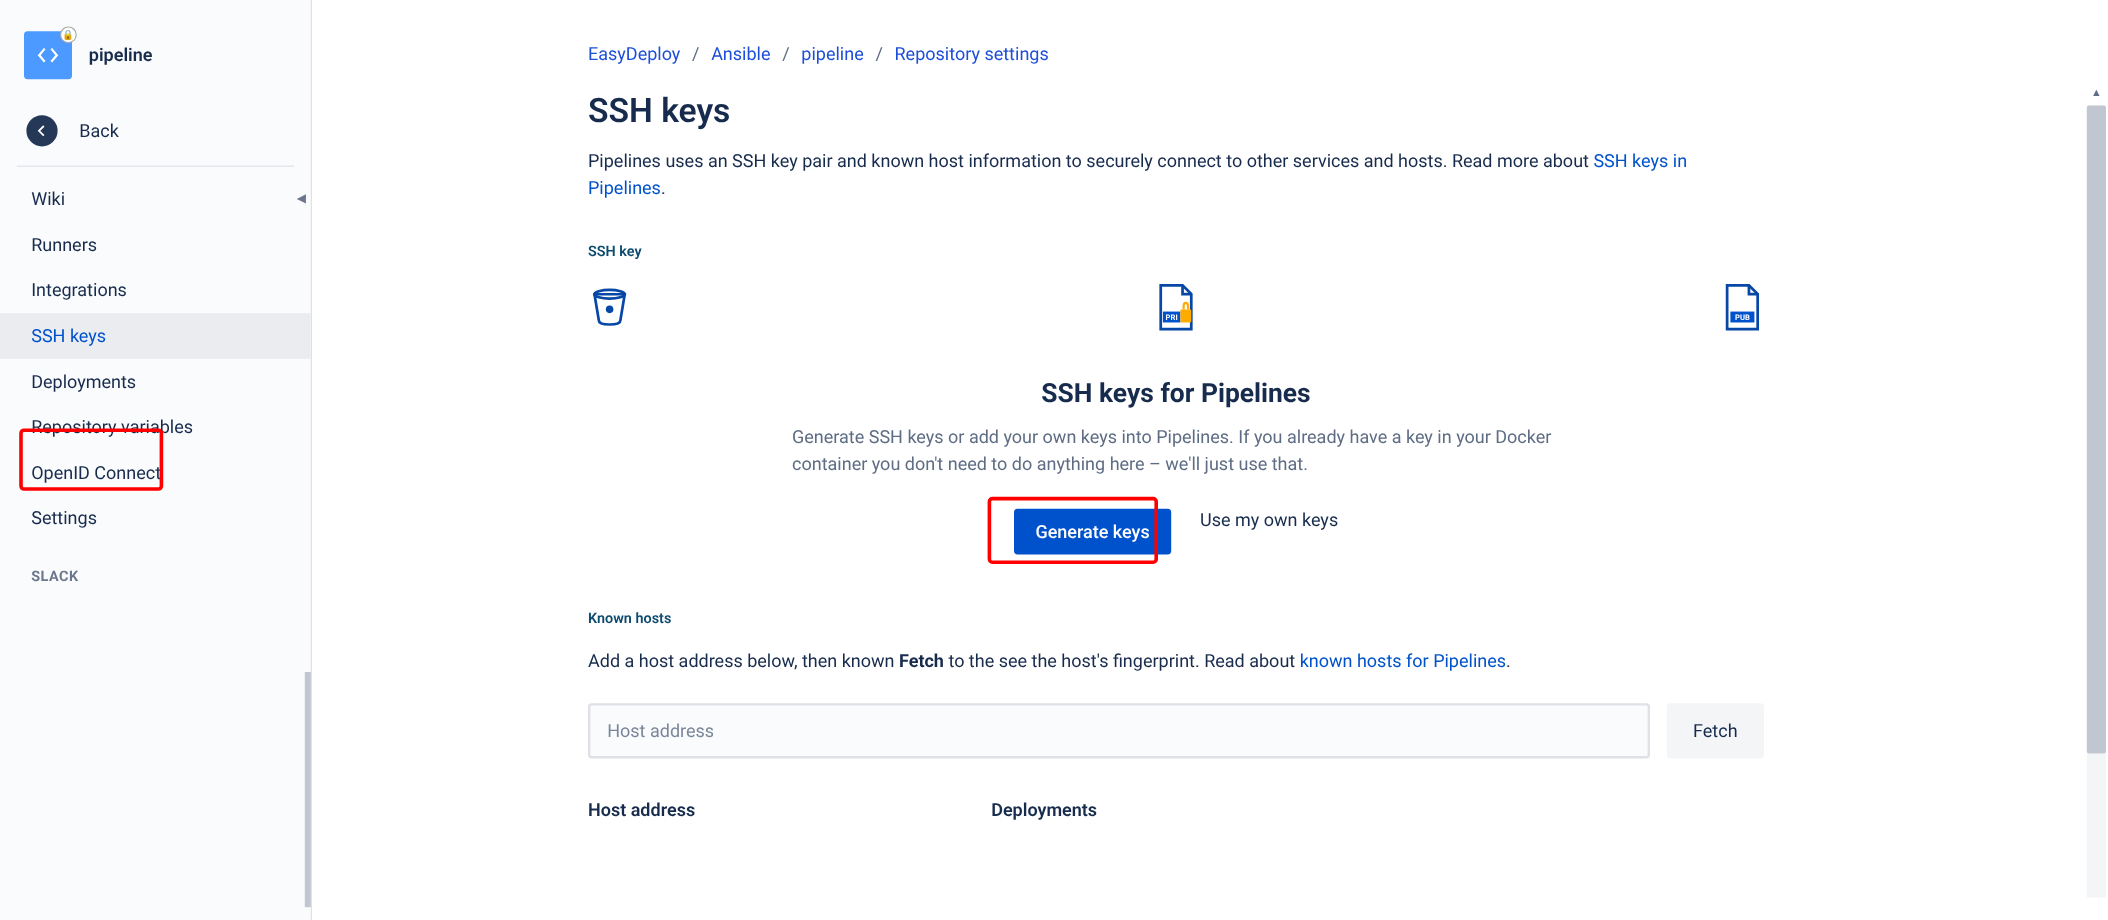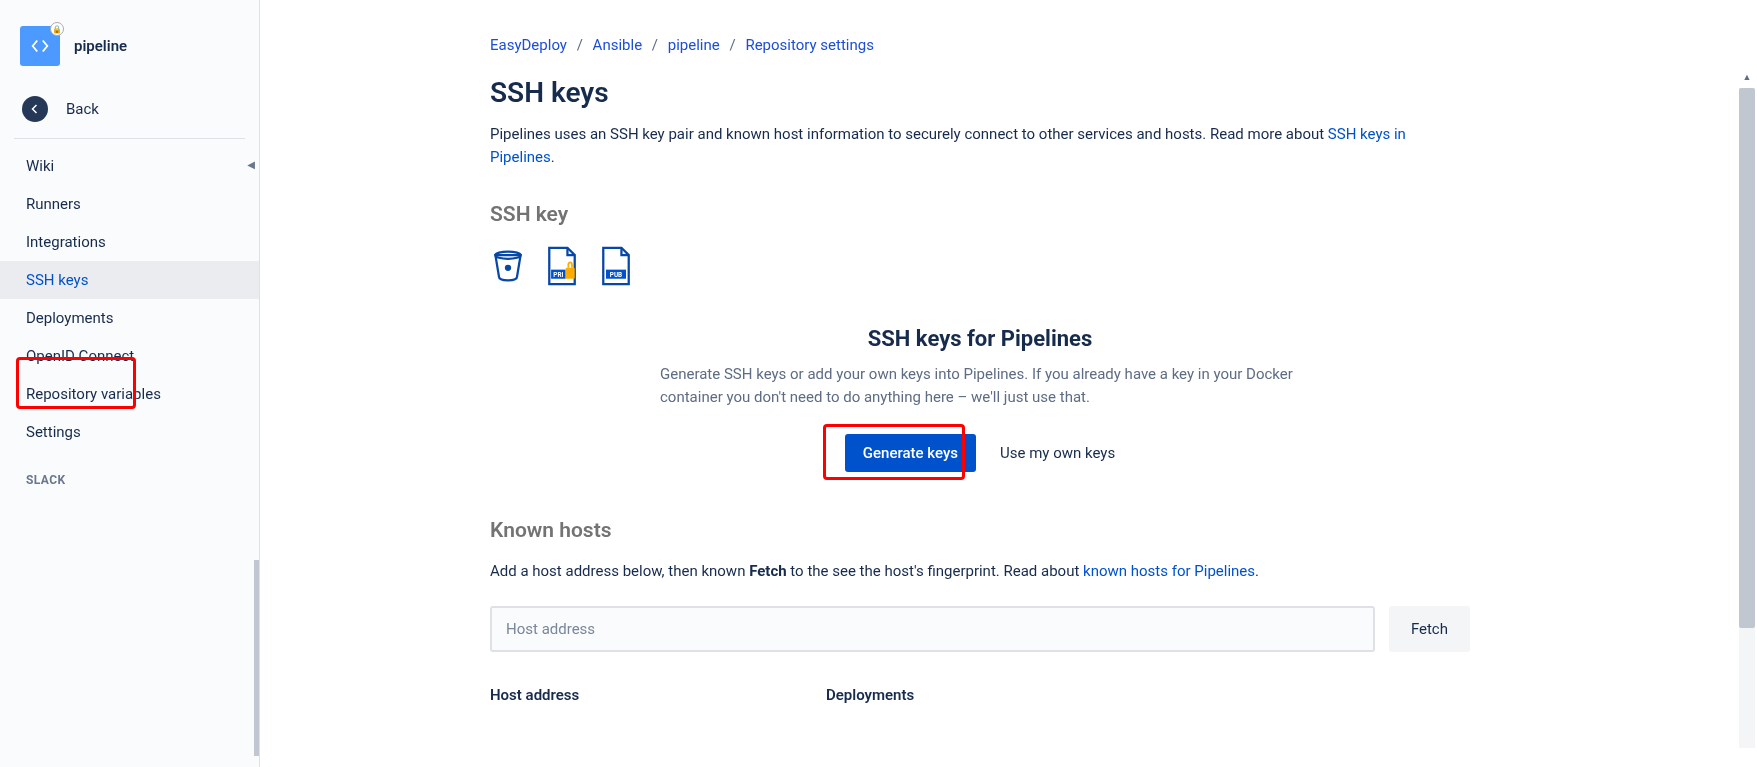--- a/index.html
+++ b/index.html
@@ -24,27 +24,27 @@
 .collapse-caret { position: absolute; right: 4px; top: 12px; font-size: 10px; color: #6b778c; }
 .main { flex: 1; background: #fff; position: relative; overflow: hidden; }
 .main-inner { padding: 36px 0 0 0; height: 100%; overflow-y: auto; }
 .content { max-width: 980px; margin-left: 230px; }
 .breadcrumb { font-size: 15px; color: #5e6c84; margin-bottom: 22px; }
 .breadcrumb .sep { margin: 0 6px; color: #5e6c84; }
 .breadcrumb-item { color: #1d4ed8; cursor: pointer; }
 .h1 { font-size: 28px; font-weight: 600; color: #172b4d; margin-bottom: 14px; }
 .desc { font-size: 15px; color: #172b4d; line-height: 1.5; margin-bottom: 34px; }
 .link { color: #0052cc; cursor: pointer; }
-.h2 { font-size: 21px; font-weight: 600; color: #737373; margin-bottom: 20px; }
+.h2 { font-size: 12px; font-weight: 600; color: #0c4a6e; margin-bottom: 20px; }
 .ssh-visual { text-align: center; margin: 0 auto 20px; }
-.icon-row { display: flex; justify-content: flex-start; gap: 18px; margin-bottom: 36px; }
+.icon-row { display: flex; justify-content: space-between; gap: 18px; margin-bottom: 36px; }
 .bucket-icon svg, .doc-icon svg { width: 36px; height: 40px; }
 .h3-center { font-size: 22px; font-weight: 700; color: #172b4d; text-align: center; margin-bottom: 12px; }
 .desc-center { font-size: 15px; color: #5e6c84; text-align: left; line-height: 1.5; max-width: 640px; margin: 12px auto 26px; }
-.button-row { display: flex; justify-content: center; align-items: center; gap: 24px; margin-bottom: 46px; position: relative; }
+.button-row { display: flex; justify-content: center; align-items: flex-start; gap: 24px; margin-bottom: 46px; position: relative; }
 .btn-primary { background: #0052cc; color: #fff; border: none; padding: 10px 18px; font-size: 15px; font-weight: 500; border-radius: 3px; cursor: pointer; }
 .btn-secondary { background: transparent; border: none; color: #172b4d; font-size: 15px; cursor: pointer; }
 .gen-box { position: absolute; width: 142px; height: 56px; border: 3px solid #ff0000; border-radius: 4px; left: 333px; top: -10px; pointer-events: none; }
 .known-desc { font-size: 15px; color: #172b4d; margin-bottom: 26px; }
 .input-row { display: flex; gap: 14px; margin-bottom: 34px; }
 .input { flex: 1; padding: 12px 14px; border: 2px solid #dfe1e6; border-radius: 3px; font-size: 15px; background: #fafbfc; color: #172b4d; }
 .input::placeholder { color: #7a869a; }
 .input-wide { flex: 2; }
 .btn-fetch { padding: 10px 22px; background: #f4f5f7; border: none; border-radius: 3px; font-size: 15px; color: #172b4d; cursor: pointer; }
 .label-row { display: flex; gap: 14px; font-size: 15px; font-weight: 600; color: #172b4d; }
@@ -82,22 +82,22 @@
 
   <div class="sidebar-scroll">
     <span class="collapse-caret">◀</span>
     <div class="sidebar-item">Wiki</div>
 
 
     <div class="sidebar-item">Runners</div>
     <div class="sidebar-item">Integrations</div>
     <div class="sidebar-item active">SSH keys</div>
     <div class="sidebar-item">Deployments</div>
+    <div class="sidebar-item">Repository variables</div>
     <div class="sidebar-item">OpenID Connect</div>
-    <div class="sidebar-item">Repository variables</div>
     <div class="sidebar-item">Settings</div>
 
     <div class="sidebar-section">SLACK</div>
 
     <div class="ssh-box"></div>
   </div>
 
   <div class="divider-handle"></div>
 </div>
 

